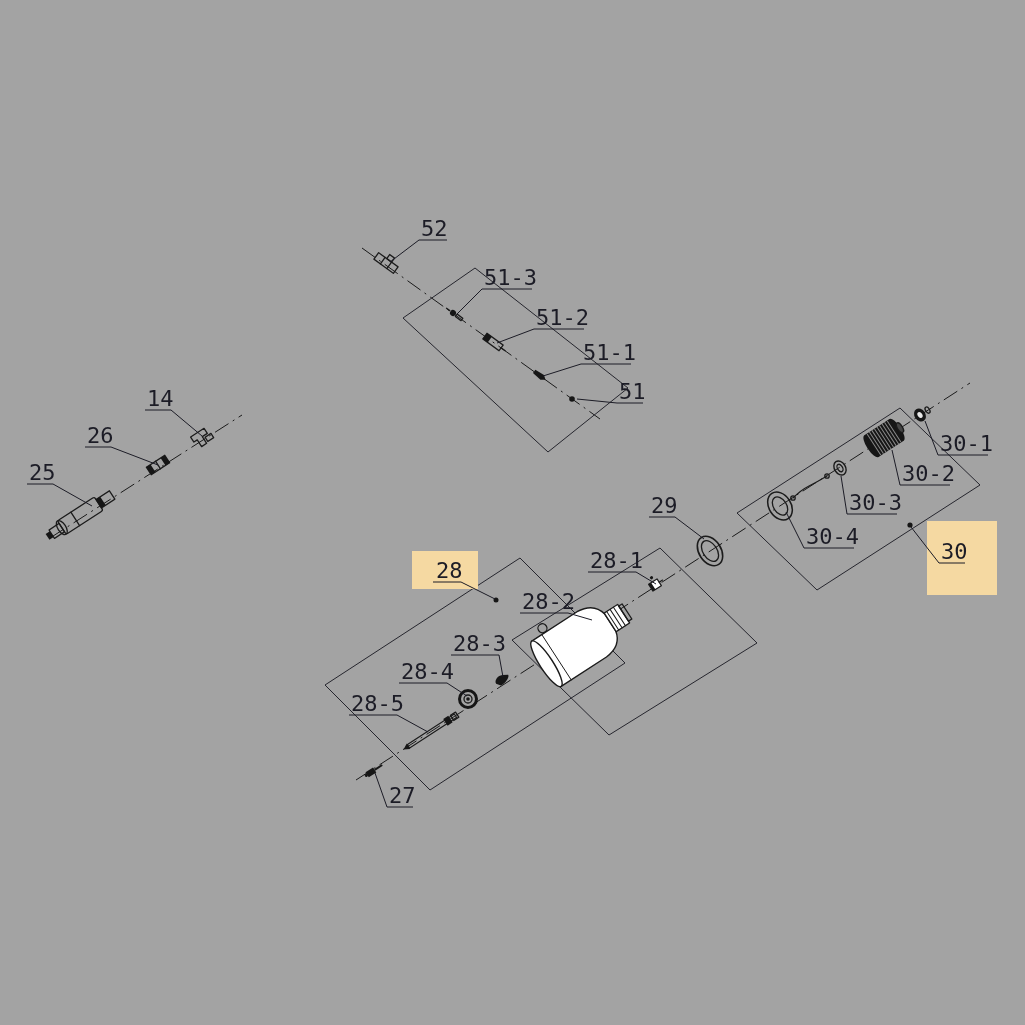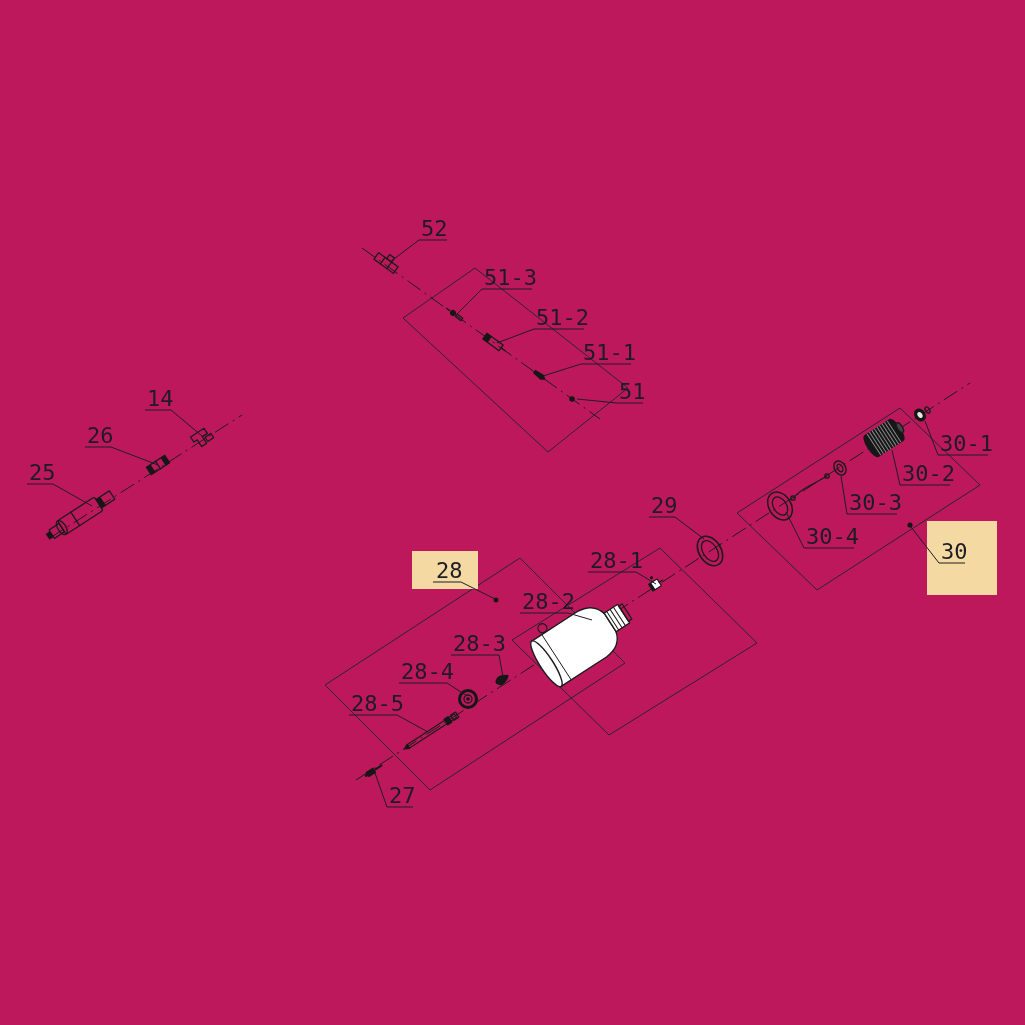--- a/index.html
+++ b/index.html
@@ -1,16 +1,16 @@
 <!DOCTYPE html>
 <html><head>
 <meta charset="utf-8">
 <style>
   html,body{margin:0;padding:0;background:#ffffff;width:1025px;height:1025px;overflow:hidden;}
-  #stage{position:relative;width:1025px;height:1025px;background:#be185d;}
+  #stage{position:relative;width:1025px;height:1025px;background:#a3a3a3;}
   svg{display:block;}
   .part{stroke:#1b1b1b;stroke-width:1.3;fill:none;stroke-linejoin:round;stroke-linecap:round;}
   .partfill{fill:#161616;stroke:none;}
   .centerline{stroke:#1b1b1b;stroke-width:1;stroke-dasharray:16 5 2 5;fill:none;}
   .bbox{stroke:#26262e;stroke-width:1;fill:none;}
   .leader{stroke:#1c1c26;stroke-width:1;fill:none;}
   text.callout{font-family:"DejaVu Sans Mono", monospace;font-size:22px;fill:#1c1c26;}
   .knurl{stroke:#8a8a8a;stroke-width:1;}
 </style>
 </head>

